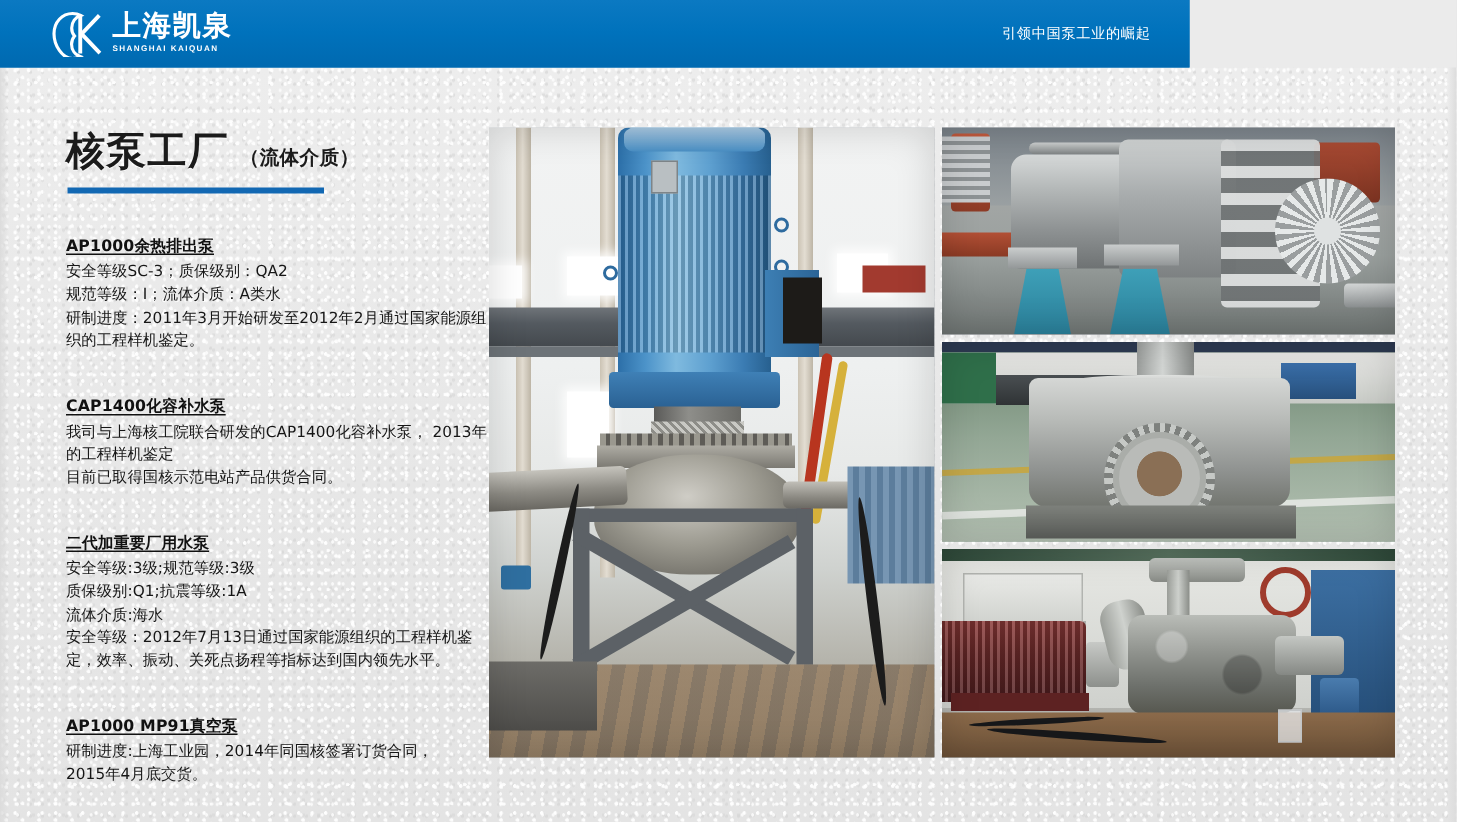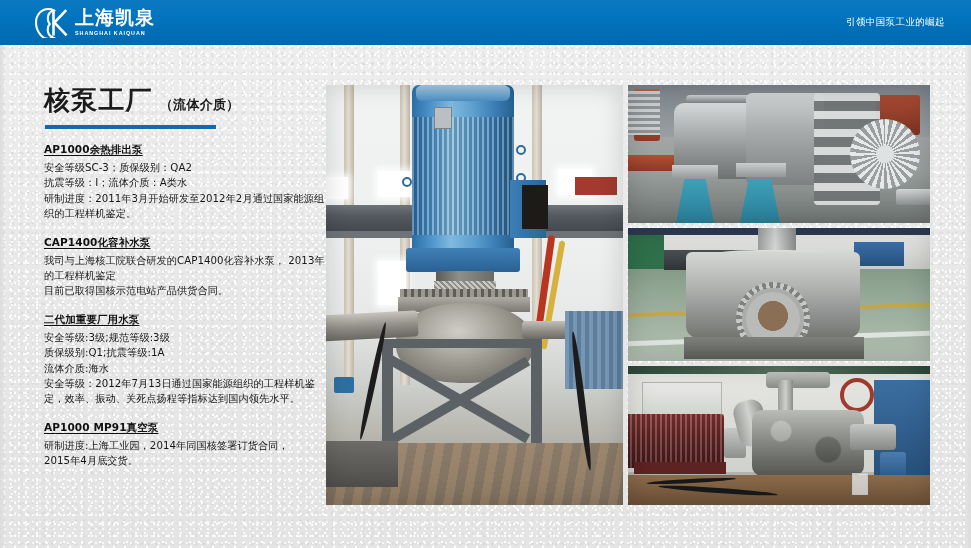--- a/index.html
+++ b/index.html
@@ -30,21 +30,21 @@
       linear-gradient(180deg,#ededed 0%,#e7e7e7 55%,#e4e4e4 100%);
     background-size: 9px 9px, 11px 11px, 7px 7px, 13px 13px, 8px 8px, 10px 10px, 100% 100%;
   }
   .paper-edge-l { position:absolute; left:0; top:45px; width:6px; height:503px;
     background:linear-gradient(90deg,#dcdcdc,rgba(232,232,232,0)); }
   .paper-edge-r { position:absolute; right:0; top:45px; width:6px; height:503px;
     background:linear-gradient(270deg,#dcdcdc,rgba(232,232,232,0)); }
 
   
   #header {
-    position:absolute; left:0; top:0; width:971px; height:45px;
+    position:absolute; left:0; top:0; width:793px; height:45px;
     background:#0072bc;
   }
   #header .hdr-sheen {
     position:absolute; left:0; top:0; width:100%; height:45px;
     background:linear-gradient(180deg,#0b79c2 0%,#0072bc 48%,#0069b0 100%);
   }
   .logo-wrap {
     position:absolute; left:33px; top:6px; height:33px;
     display:flex; align-items:center; gap:7px;
   }
@@ -76,21 +76,21 @@
   }
   .title-main {
     font-size:26px; font-weight:bold; letter-spacing:1.2px;
     text-shadow:0 1px 0 rgba(255,255,255,.75);
   }
   .title-sub { font-size:13px; font-weight:bold; letter-spacing:.3px; }
   .title-rule {
     width:171px; height:4px; background:#1268b3; margin-top:7px; margin-left:1px;
   }
 
-  .sec { margin-top:14px; }
+  .sec { margin-top:28px; }
   .sec-head {
     font-size:10.5px; font-weight:bold; color:#111;
     text-decoration:underline; text-underline-offset:2px;
     letter-spacing:.1px; margin-bottom:3px; white-space:nowrap;
   }
   .sec-body { font-size:10.2px; color:#161616; line-height:15.4px; letter-spacing:.05px; }
   .sec-body div { white-space:nowrap; }
 
   
   #photo-main {
@@ -413,21 +413,21 @@
     <div class="slide-title">
       <span class="title-main">核泵工厂</span>
       <span class="title-sub">（流体介质）</span>
     </div>
     <div class="title-rule"></div>
 
     <div class="sec">
       <div class="sec-head">AP1000余热排出泵</div>
       <div class="sec-body">
         <div>安全等级SC-3；质保级别：QA2</div>
-        <div>抗震等级：Ⅰ；流体介质：A类水</div>
+        <div>规范等级：Ⅰ；流体介质：A类水</div>
         <div>研制进度：2011年3月开始研发至2012年2月通过国家能源组</div>
         <div>织的工程样机鉴定。</div>
       </div>
     </div>
 
     <div class="sec">
       <div class="sec-head">CAP1400化容补水泵</div>
       <div class="sec-body">
         <div>我司与上海核工院联合研发的CAP1400化容补水泵， 2013年</div>
         <div>的工程样机鉴定</div>

